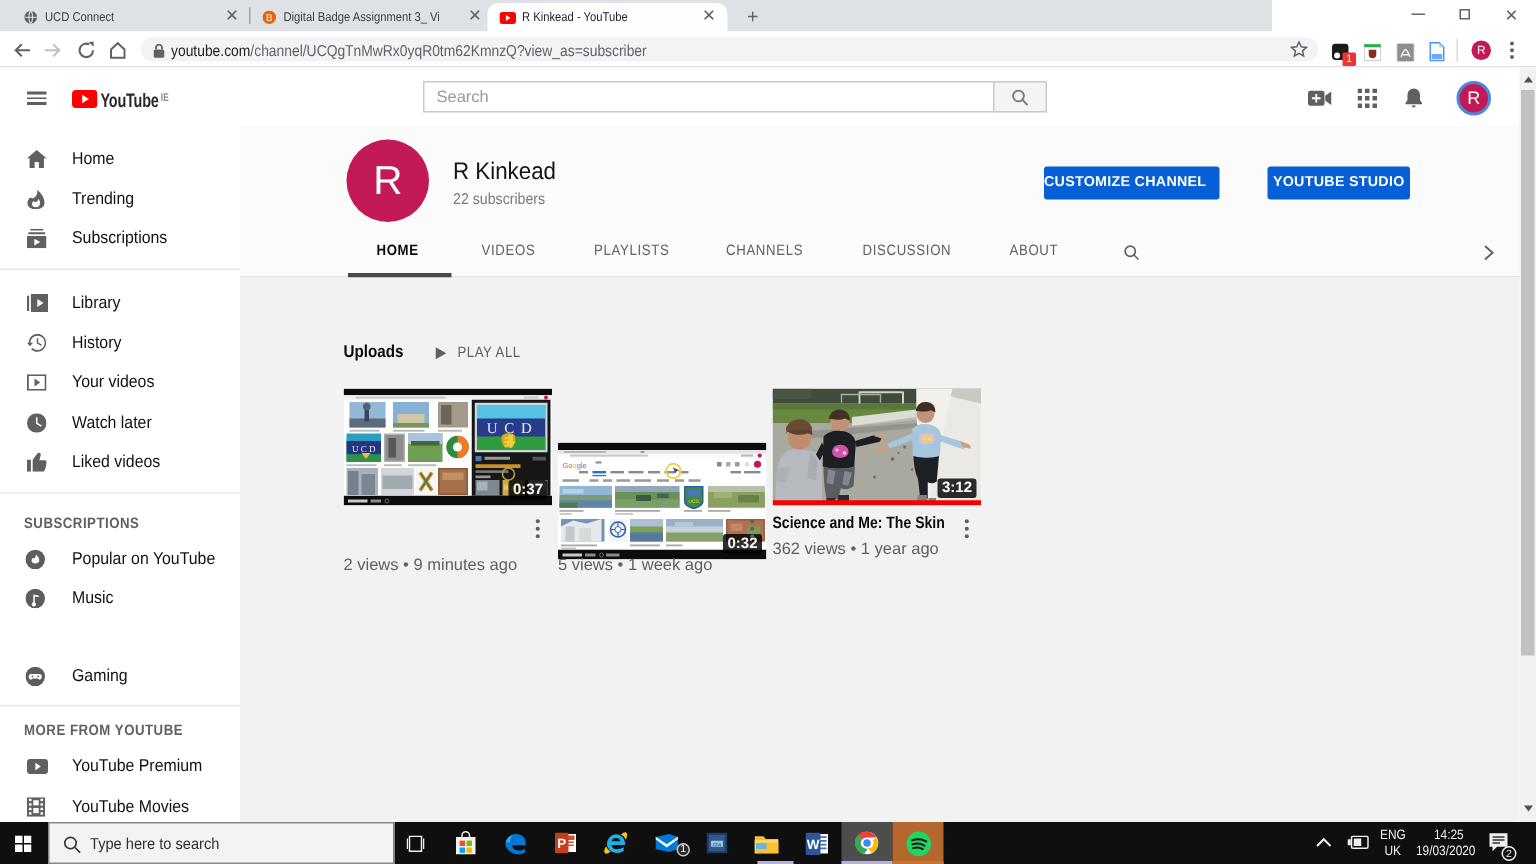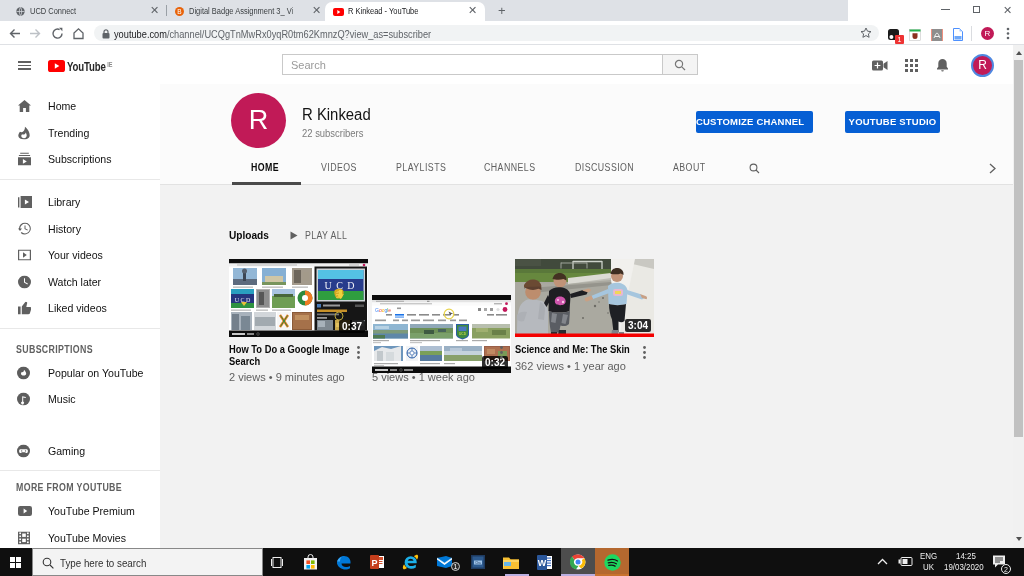--- a/index.html
+++ b/index.html
@@ -554,42 +554,39 @@
         <rect x="100" y="32" width="6" height="3" fill="#f0d858"></rect>
   <path d="M76 37l17-7 1.5 4-16.5 6z" fill="#a6c6de"></path>
   <path d="M70 39l6.5-2.5 1.5 3.5-6 2.5c-1.8.3-3-1.8-2-3.5z" fill="#c8a084"></path>
   <path d="M112 31l13 4 5 3.5-3 2-16-5.5z" fill="#a6c6de"></path>
   <path d="M125 35l5.5 2c1.6.6 2 2.2 1 3.2l-4.5-1.2z" fill="#c8a084"></path>
   <path d="M94 45c4.5 1.5 12.5 1.5 17 0l-1.5 17c-2 1.5-4 1.5-6 .5v11h-5l-1.5-13c-2-4.5-3-10.5-3-15.5z" fill="#1e2024"></path>
   <path d="M97 71h6v6h-7zM104 73h5v5h-5z" fill="#7e8188"></path>
 
   <rect x="0" y="74.5" width="139" height="3.5" fill="#f40000"></rect>
 </svg>
-<span class="badge" style="right:3px;bottom:5px;">3:04</span>
+<span class="badge" style="right:3px;bottom:5px;">3:12</span>
 </div>
 
 <svg class="abs" style="left:357px;top:346px" width="3" height="13" viewBox="0 0 3 13">
       <circle cx="1.5" cy="1.5" r="1.4" fill="#606060"></circle>
       <circle cx="1.5" cy="6.5" r="1.4" fill="#606060"></circle>
       <circle cx="1.5" cy="11.5" r="1.4" fill="#606060"></circle>
     </svg>
 <svg class="abs" style="left:500px;top:346px" width="3" height="13" viewBox="0 0 3 13">
       <circle cx="1.5" cy="1.5" r="1.4" fill="#606060"></circle>
       <circle cx="1.5" cy="6.5" r="1.4" fill="#606060"></circle>
       <circle cx="1.5" cy="11.5" r="1.4" fill="#606060"></circle>
     </svg>
 <svg class="abs" style="left:643px;top:346px" width="3" height="13" viewBox="0 0 3 13">
       <circle cx="1.5" cy="1.5" r="1.4" fill="#606060"></circle>
       <circle cx="1.5" cy="6.5" r="1.4" fill="#606060"></circle>
       <circle cx="1.5" cy="11.5" r="1.4" fill="#606060"></circle>
     </svg>
 
-<div class="abs" style="left:229px;top:344px;width:145px;">
-      <div class="vtitle">How To Do a Google Image Search</div>
-    </div>
 <div class="abs" style="left:515px;top:344px;width:150px;">
       <div class="vtitle">Science and Me: The Skin</div>
     </div>
 <div class="vmeta abs" style="left:229px;top:371px;">2 views • 9 minutes ago</div>
 <div class="vmeta abs" style="left:372px;top:371px;">5 views • 1 week ago</div>
 <div class="vmeta abs" style="left:515px;top:360px;">362 views • 1 year ago</div>
 
 <div id="scroll">
   <div class="abs" style="left:2.5px;top:6px;width:0;height:0;border-left:3px solid transparent;border-right:3px solid transparent;border-bottom:4px solid #505050;"></div>
   <div class="abs" style="left:1px;top:15px;width:9px;height:377px;background:#c1c1c1;"></div>

